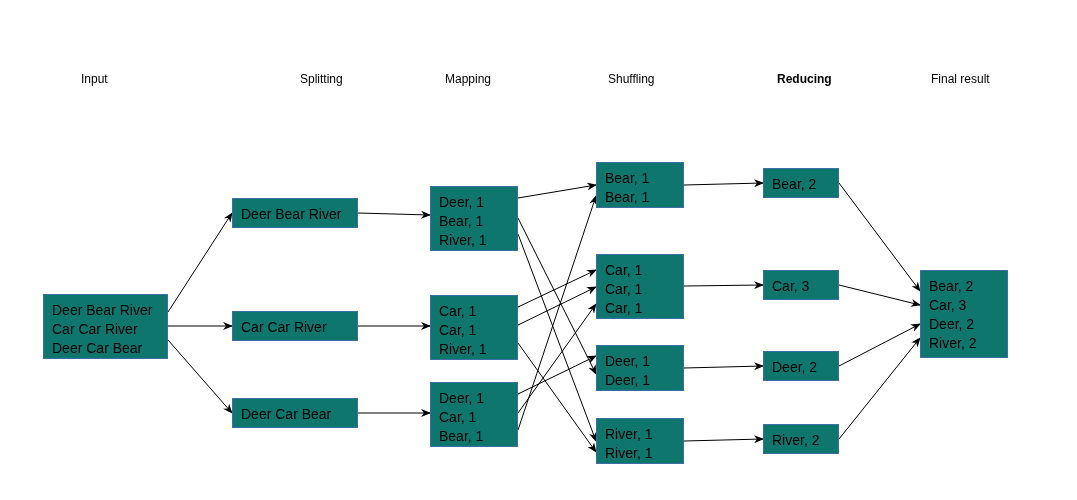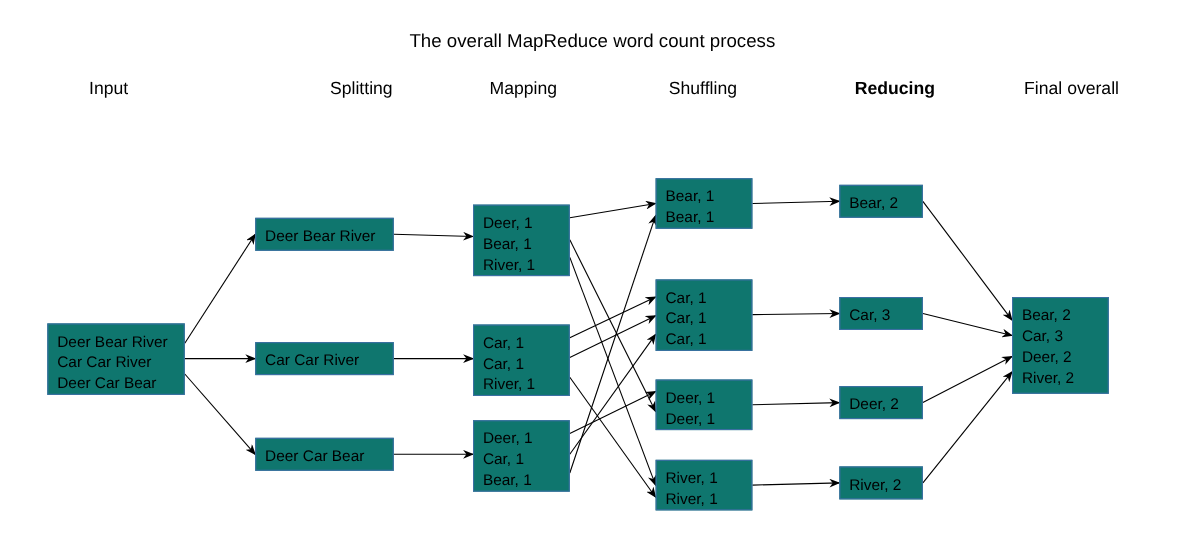--- a/index.html
+++ b/index.html
@@ -27,21 +27,21 @@
     position: absolute;
     top: 28px;
     left: 0;
     width: 1077px;
     text-align: center;
     font-size: 17px;
   }
   .col-header {
     position: absolute;
     top: 72px;
-    font-size: 16px;
+    font-size: 12px;
   }
   .box {
     position: absolute;
     background: #0f766e;
     border: 1px solid #3b6fa3;
     font-size: 14px;
     line-height: 1.35;
     padding: 6px 8px;
     box-sizing: border-box;
   }
@@ -78,28 +78,27 @@
         <line x1="684" y1="286" x2="763" y2="285" marker-end="url(#arrowhead)"></line>
         <line x1="684" y1="368" x2="763" y2="366" marker-end="url(#arrowhead)"></line>
         <line x1="684" y1="441" x2="763" y2="439" marker-end="url(#arrowhead)"></line>
         <line x1="839" y1="183" x2="920" y2="291" marker-end="url(#arrowhead)"></line>
         <line x1="839" y1="285" x2="920" y2="305" marker-end="url(#arrowhead)"></line>
         <line x1="839" y1="366" x2="920" y2="324" marker-end="url(#arrowhead)"></line>
         <line x1="839" y1="439" x2="920" y2="338" marker-end="url(#arrowhead)"></line>
       </g>
   </svg>
 
-  <div class="title">The overall MapReduce word count process</div>
 
   <div class="col-header" style="left: 81px;">Input</div>
   <div class="col-header" style="left: 256px; margin-left: 44px;">Splitting</div>
   <div class="col-header" style="left: 445px;">Mapping</div>
   <div class="col-header" style="left: 608px;">Shuffling</div>
   <div class="col-header" style="left: 777px; font-weight: bold;">Reducing</div>
-  <div class="col-header" style="left: 931px;">Final overall</div>
+  <div class="col-header" style="left: 931px;">Final result</div>
 
   <div class="box" id="box-input" style="left: 43px; top: 294px; width: 125px; height: 65px;">
       <div class="line">Deer Bear River</div>
       <div class="line">Car Car River</div>
       <div class="line">Deer Car Bear</div>
     </div>
 
   <div class="box" id="box-split-0" style="left: 232px; top: 198px; width: 126px; height: 30px;">Deer Bear River</div>
   <div class="box" id="box-split-1" style="left: 232px; top: 311px; width: 126px; height: 30px;">Car Car River</div>
   <div class="box" id="box-split-2" style="left: 232px; top: 398px; width: 126px; height: 30px;">Deer Car Bear</div>

